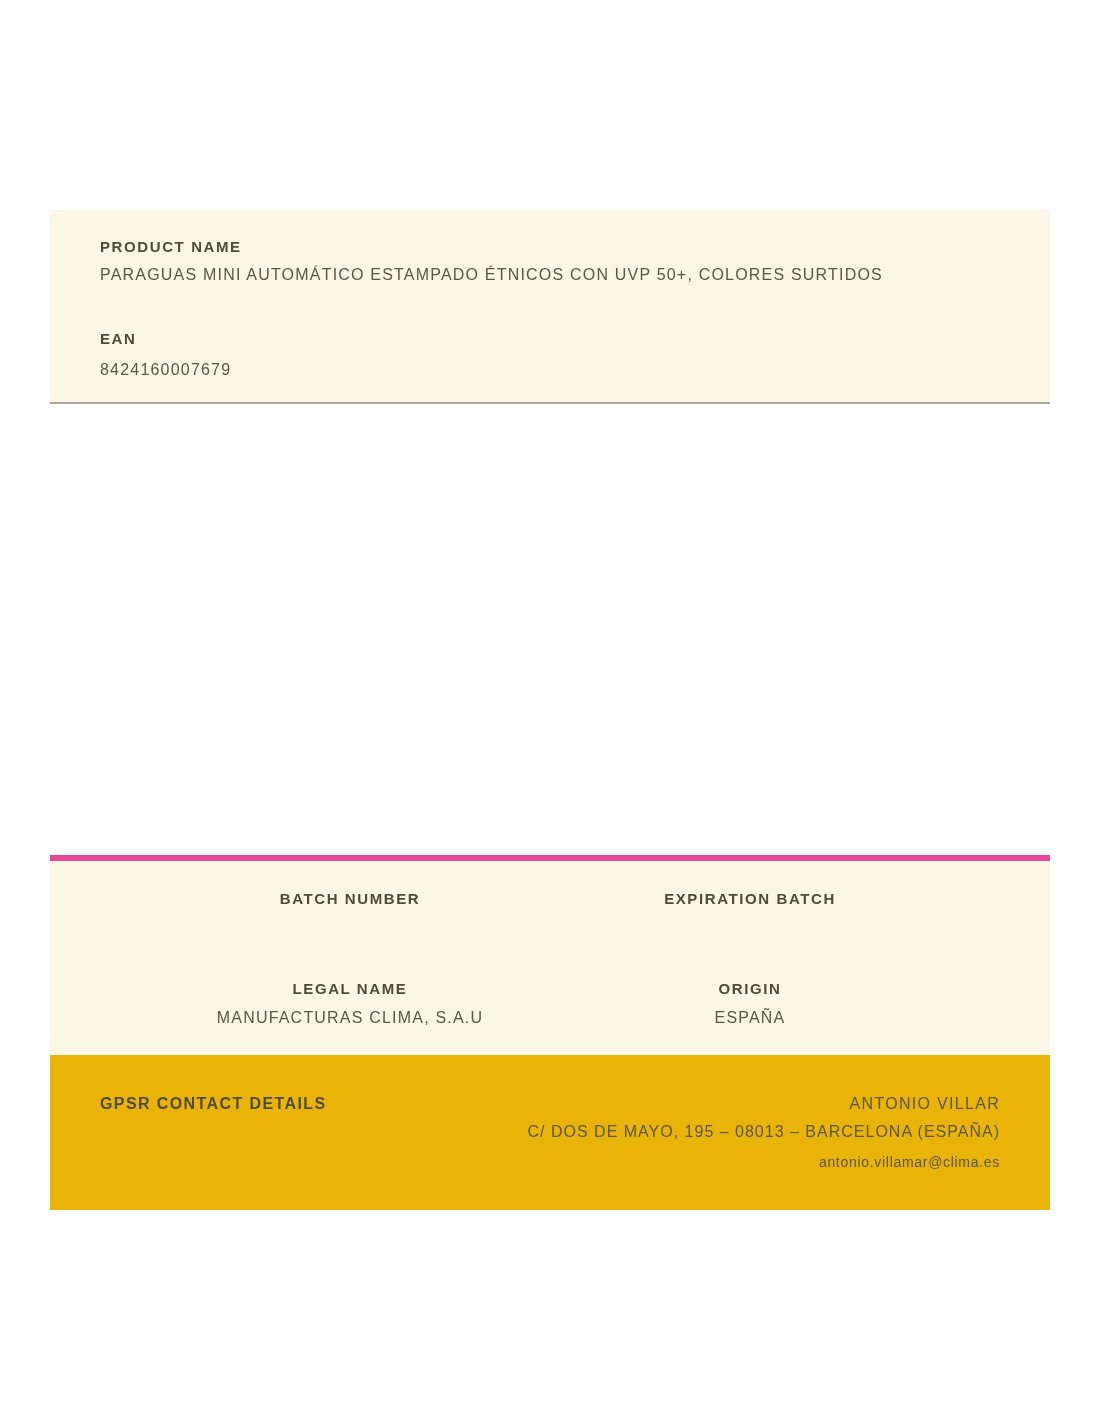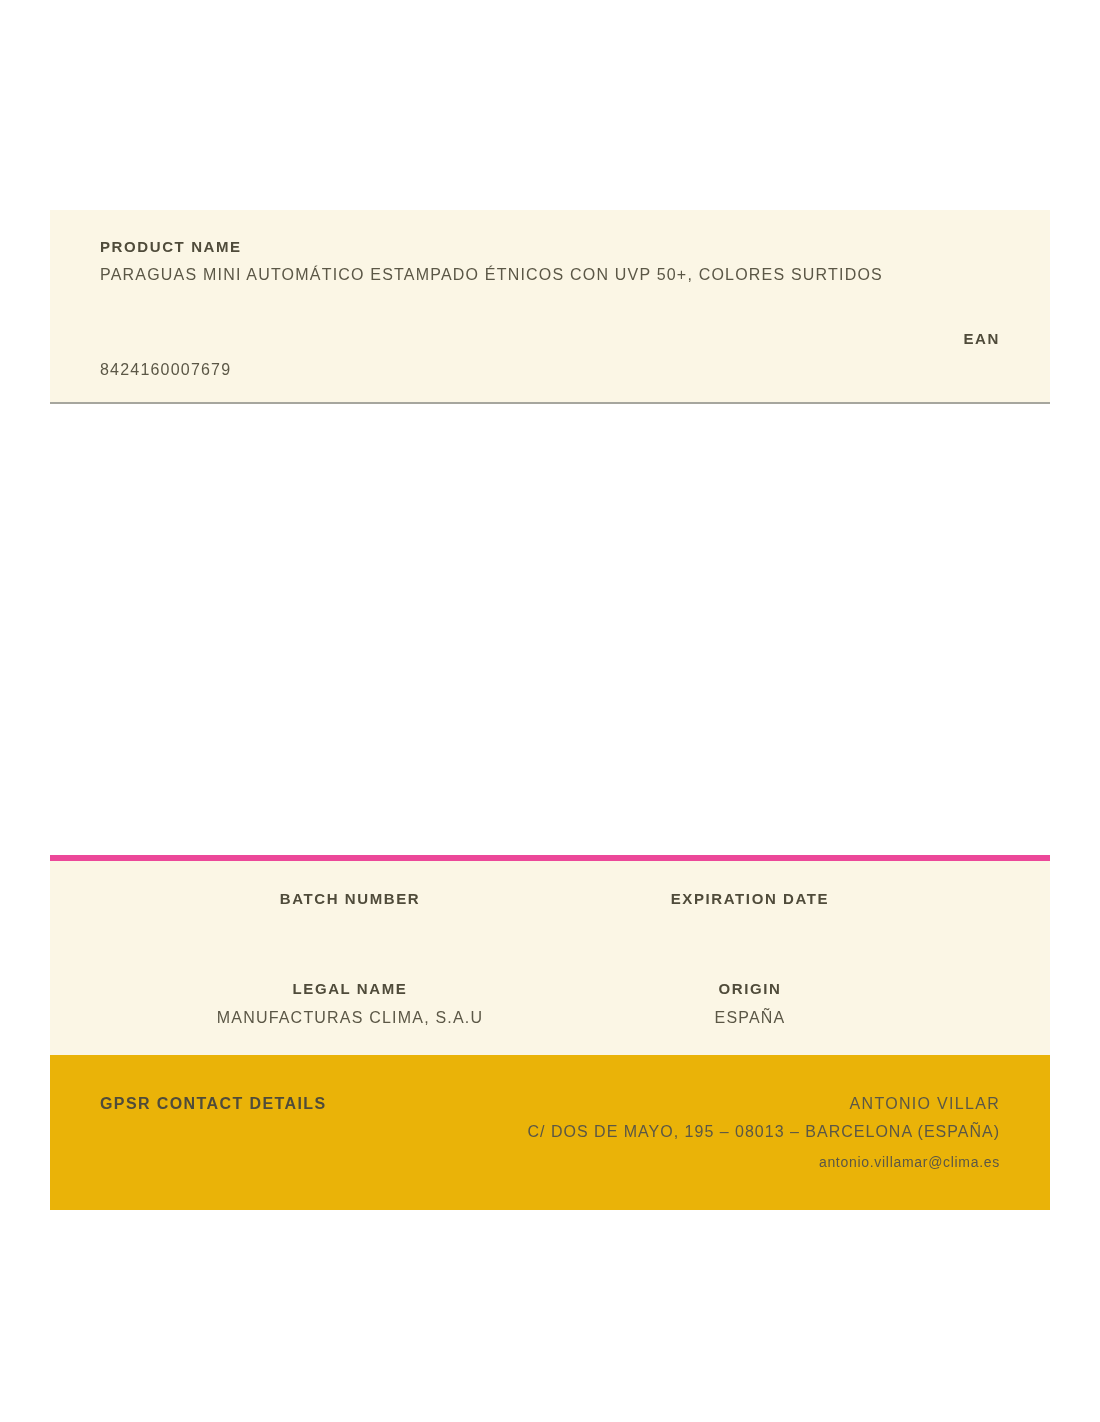--- a/index.html
+++ b/index.html
@@ -29,21 +29,21 @@
   .section-product {
     position: absolute;
     left: 50px; top: 210px;
     width: 1000px;
     background: #fbf6e5;
     border-bottom: 2px solid #a6a69e;
     padding: 28px 50px 23px 50px;
   }
   .section-product .product-name-label { margin-bottom: 11px; }
   .section-product .product-name-value { margin-bottom: 46px; }
-  .section-product .ean-label { margin-bottom: 14px; text-align: right; }
+  .section-product .ean-label { margin-bottom: 14px; }
 
   
   .section-batch {
     position: absolute;
     left: 50px; top: 855px;
     width: 1000px;
     background: #fbf6e5;
     border-top: 6px solid #ec4899;
     border-bottom: 2px solid #a6a69e;
     padding: 29px 0 33px 0;
@@ -95,21 +95,21 @@
 
   <section class="section-batch">
     <div class="batch-grid">
 
       <div class="cell row1">
         <div class="label field-label">BATCH NUMBER</div>
         <div class="value"></div>
       </div>
 
       <div class="cell row1">
-        <div class="label field-label">EXPIRATION DATE</div>
+        <div class="label field-label">EXPIRATION BATCH</div>
         <div class="value"></div>
       </div>
 
       <div class="cell">
         <div class="label field-label">LEGAL NAME</div>
         <div class="value">MANUFACTURAS CLIMA, S.A.U</div>
       </div>
 
       <div class="cell">
         <div class="label field-label">ORIGIN</div>

